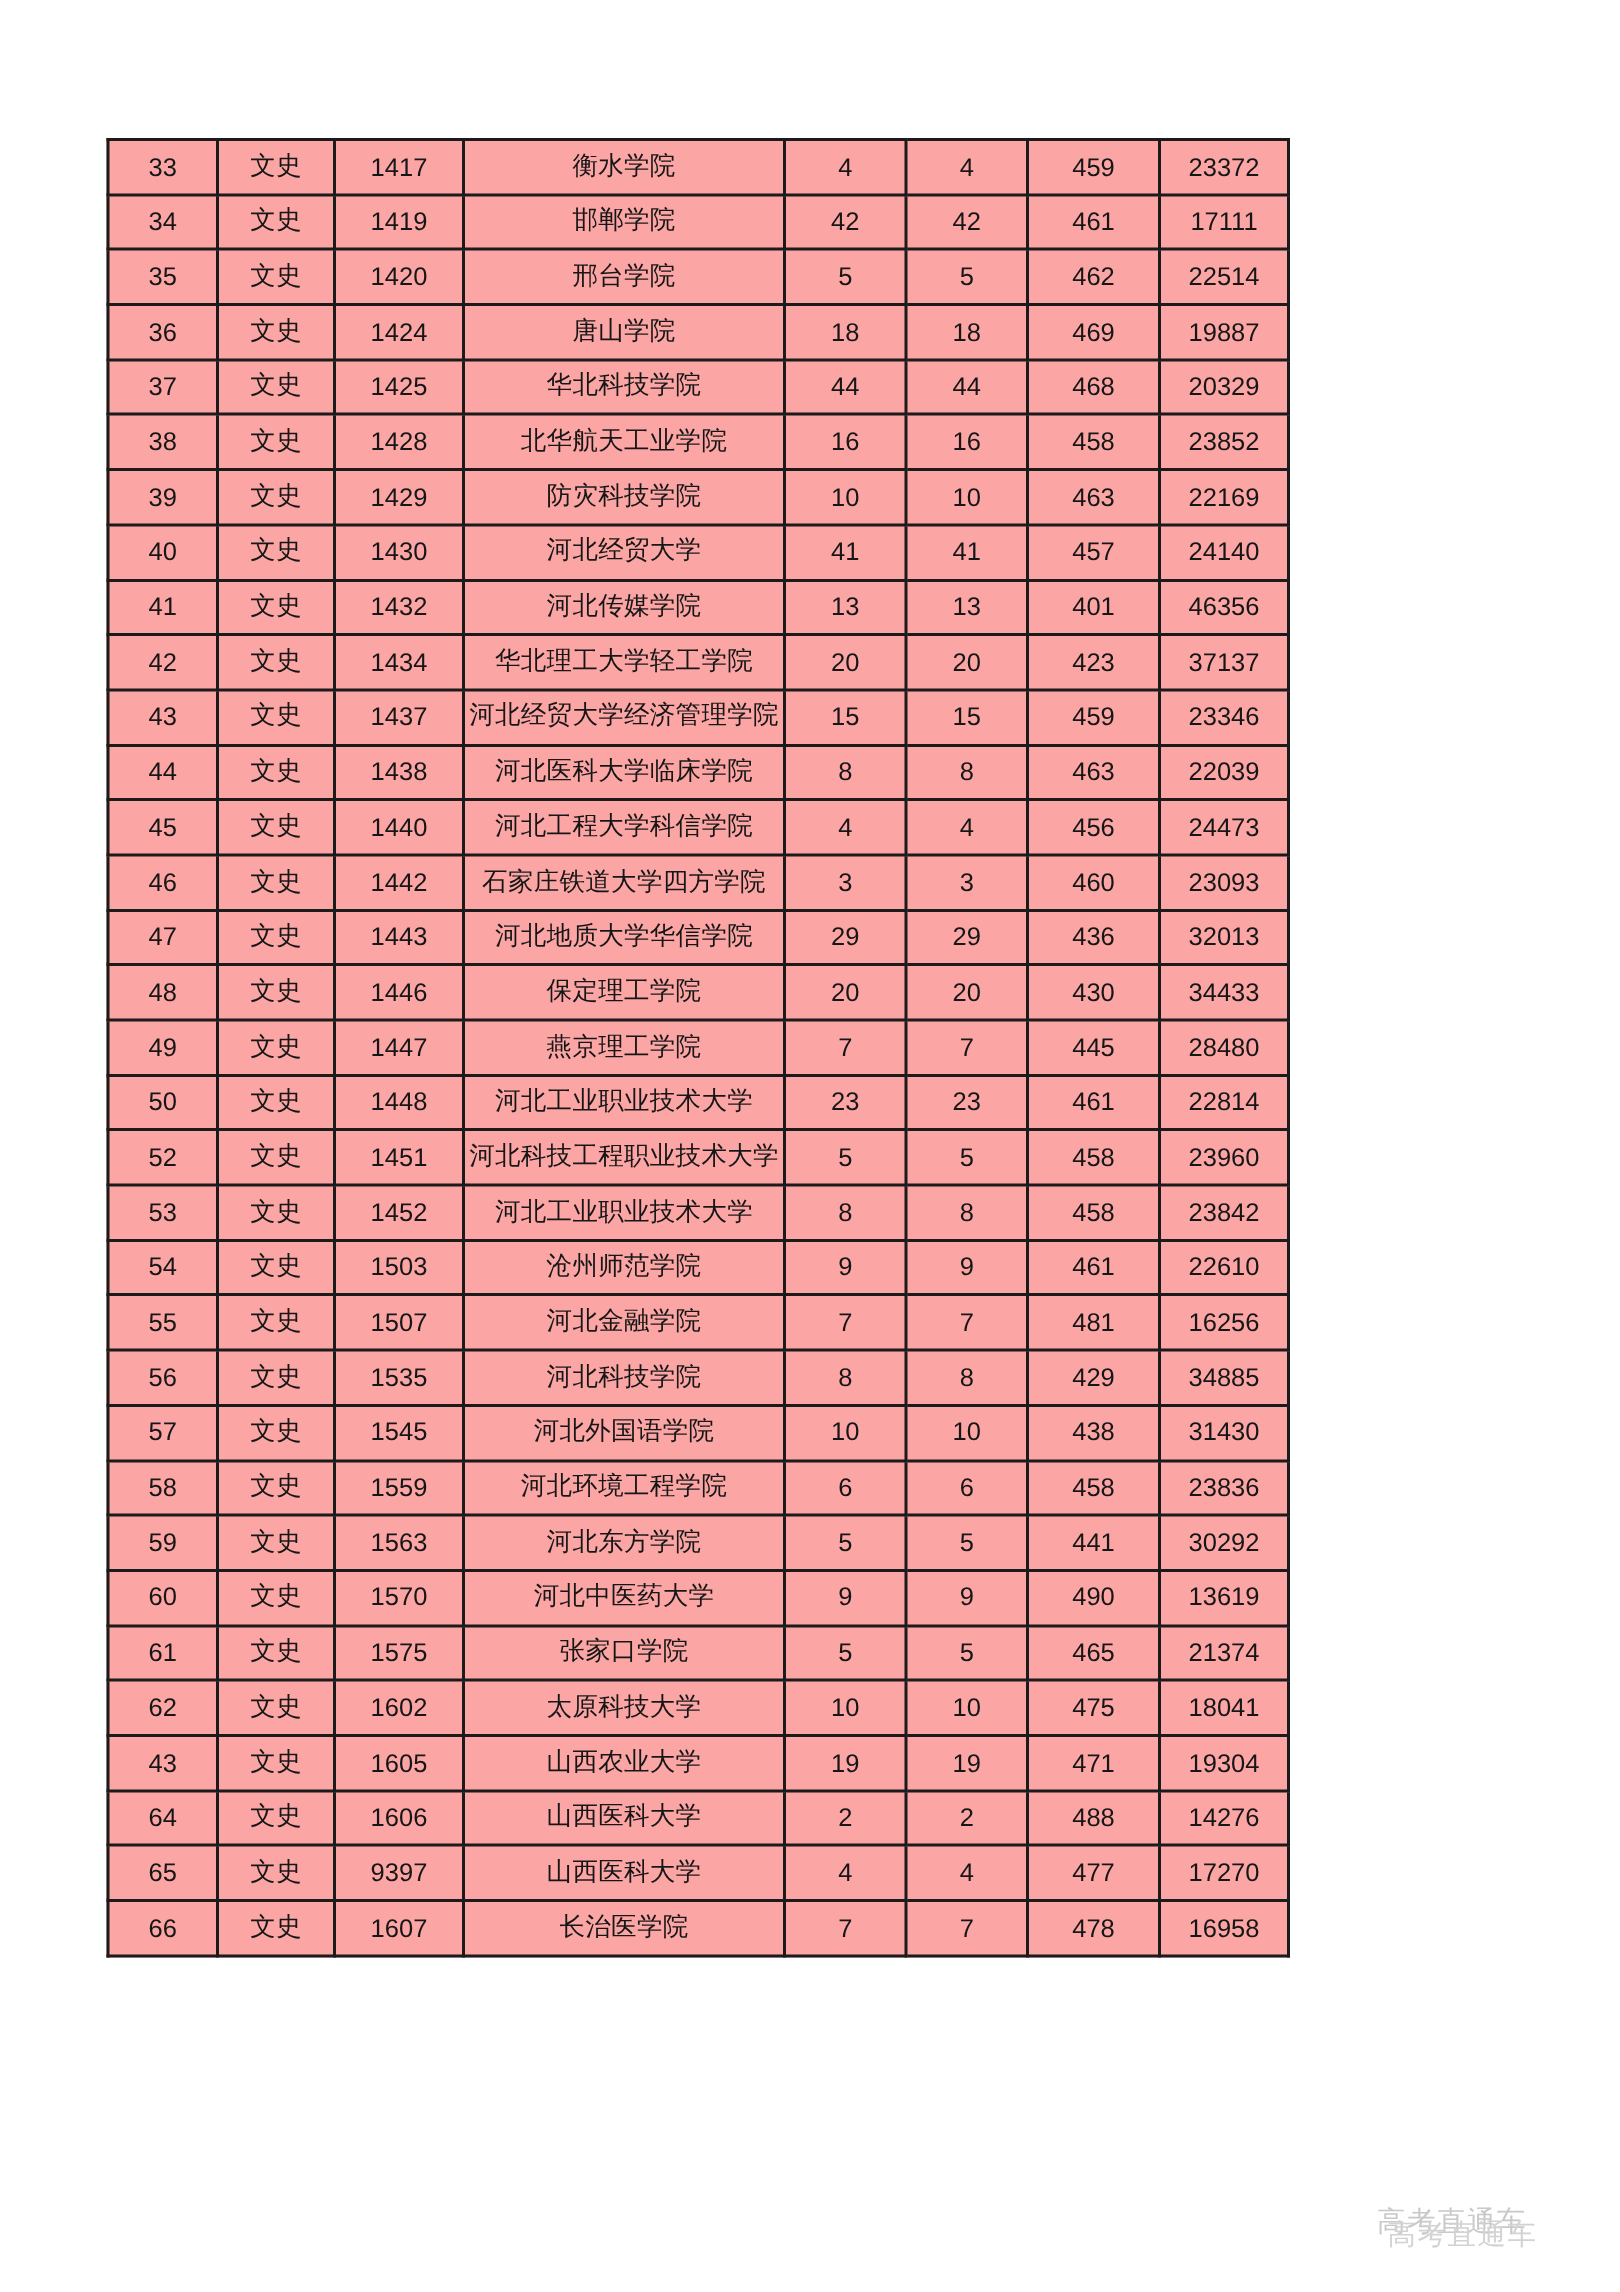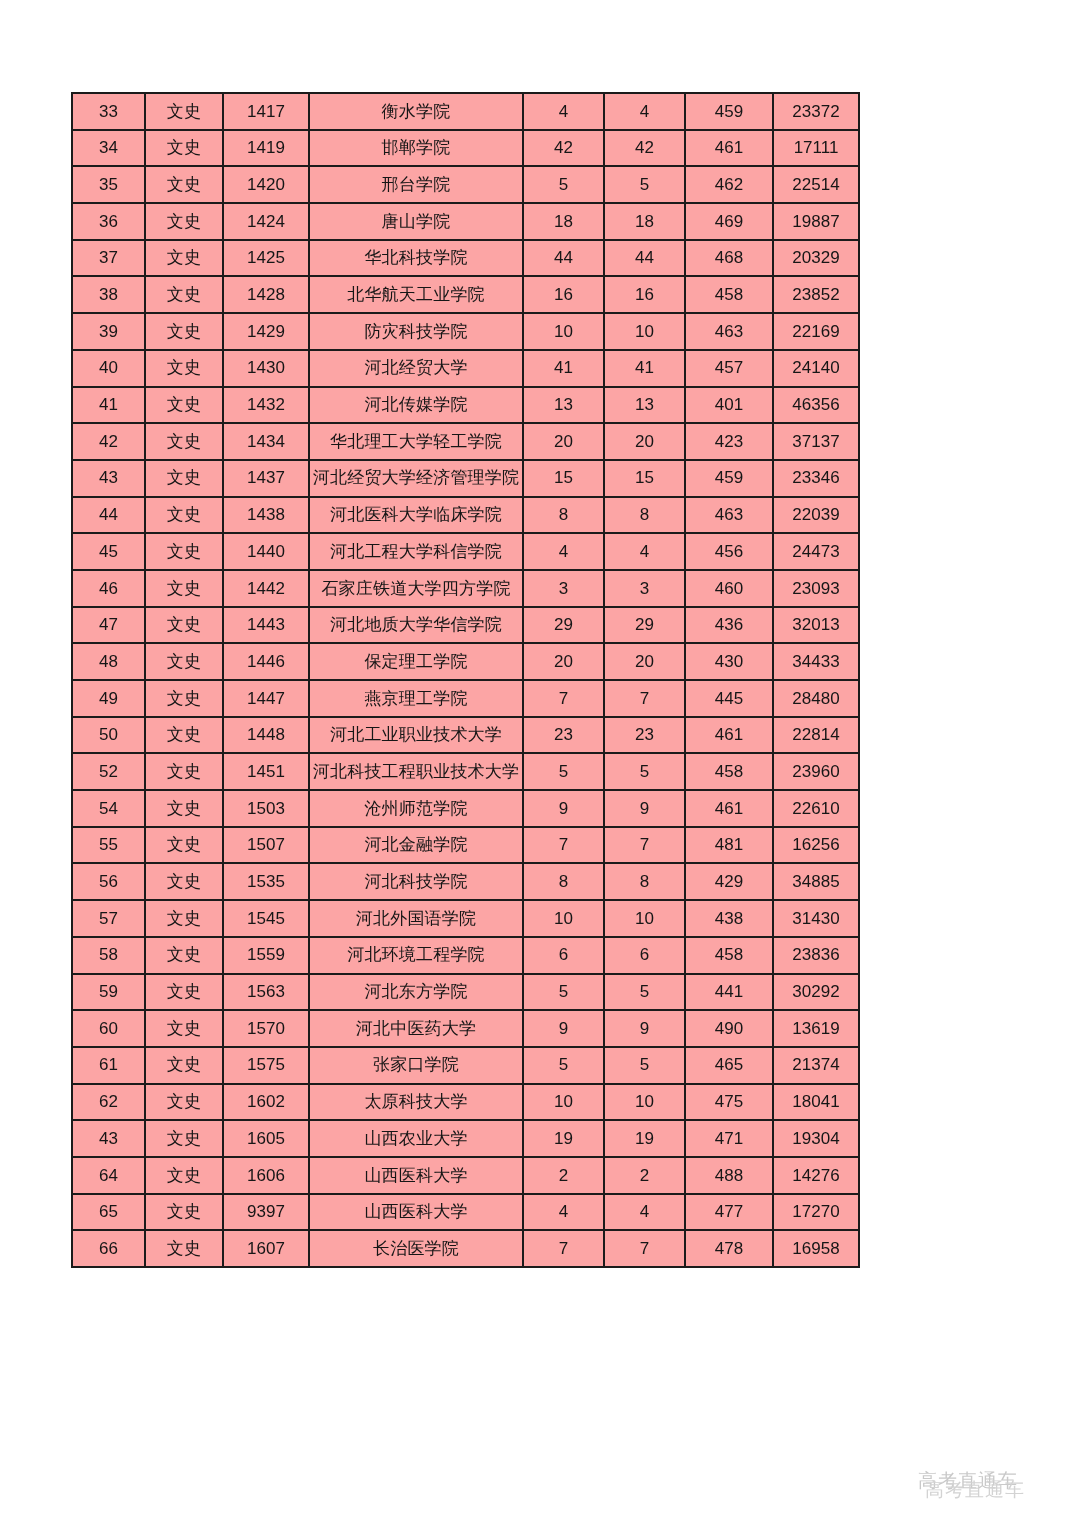--- a/index.html
+++ b/index.html
@@ -299,20 +299,30 @@
           <td class="cell-rank">52</td>
           <td class="cell-cat">文史</td>
           <td class="cell-code">1451</td>
           <td class="cell-school">河北科技工程职业技术大学</td>
           <td class="cell-plan">5</td>
           <td class="cell-actual">5</td>
           <td class="cell-score">458</td>
           <td class="cell-ranknum">23960</td>
         </tr>
         <tr>
+          <td class="cell-rank">53</td>
+          <td class="cell-cat">文史</td>
+          <td class="cell-code">1452</td>
+          <td class="cell-school">河北工业职业技术大学</td>
+          <td class="cell-plan">8</td>
+          <td class="cell-actual">8</td>
+          <td class="cell-score">458</td>
+          <td class="cell-ranknum">23842</td>
+        </tr>
+        <tr>
           <td class="cell-rank">54</td>
           <td class="cell-cat">文史</td>
           <td class="cell-code">1503</td>
           <td class="cell-school">沧州师范学院</td>
           <td class="cell-plan">9</td>
           <td class="cell-actual">9</td>
           <td class="cell-score">461</td>
           <td class="cell-ranknum">22610</td>
         </tr>
         <tr>

